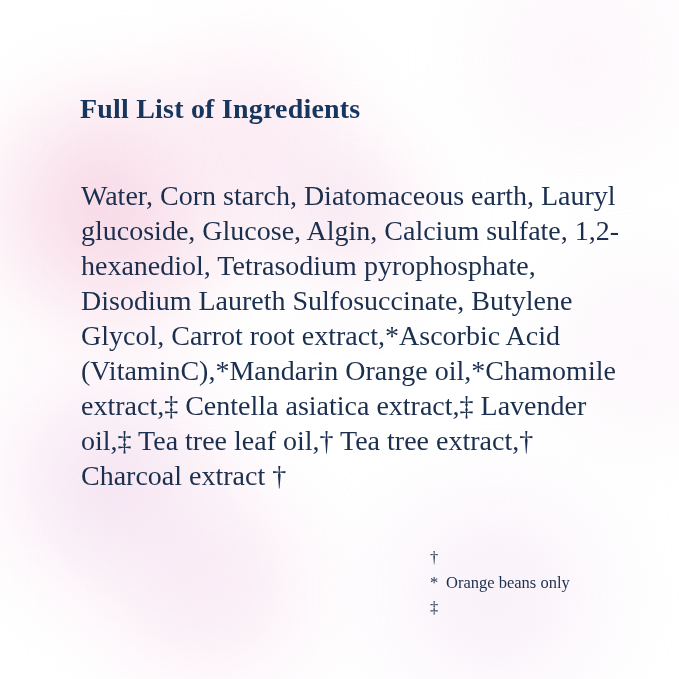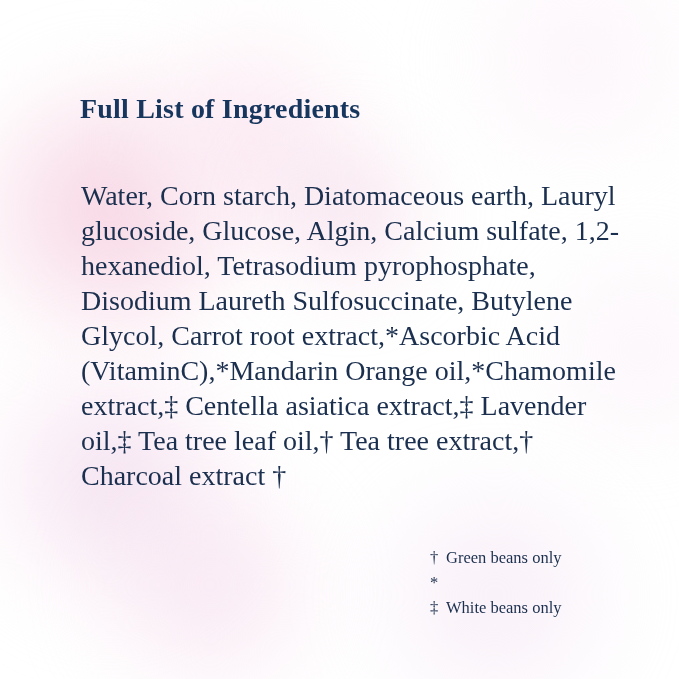--- a/index.html
+++ b/index.html
@@ -136,25 +136,24 @@
 
   <div class="content">
 
     <div class="title">Full List of Ingredients</div>
 
     <div class="ingredients">Water, Corn starch, Diatomaceous earth, Lauryl glucoside, Glucose, Algin, Calcium sulfate, 1,2-hexanediol, Tetrasodium pyrophosphate, Disodium Laureth Sulfosuccinate, Butylene Glycol, Carrot root extract,*Ascorbic Acid (VitaminC),*Mandarin Orange oil,*Chamomile extract,‡ Centella asiatica extract,‡ Lavender oil,‡ Tea tree leaf oil,† Tea tree extract,†  Charcoal extract †</div>
 
     <div class="footnotes">
       <div class="footnote-row">
         <span class="footnote-mark">†</span>
-        <span class="footnote-text">Green beans only</span>
       </div>
       <div class="footnote-row">
         <span class="footnote-mark">*</span>
+        <span class="footnote-text">Orange beans only</span>
       </div>
       <div class="footnote-row">
         <span class="footnote-mark">‡</span>
-        <span class="footnote-text">White beans only</span>
       </div>
     </div>
 
   </div>
 </div>
 
 </body></html>

